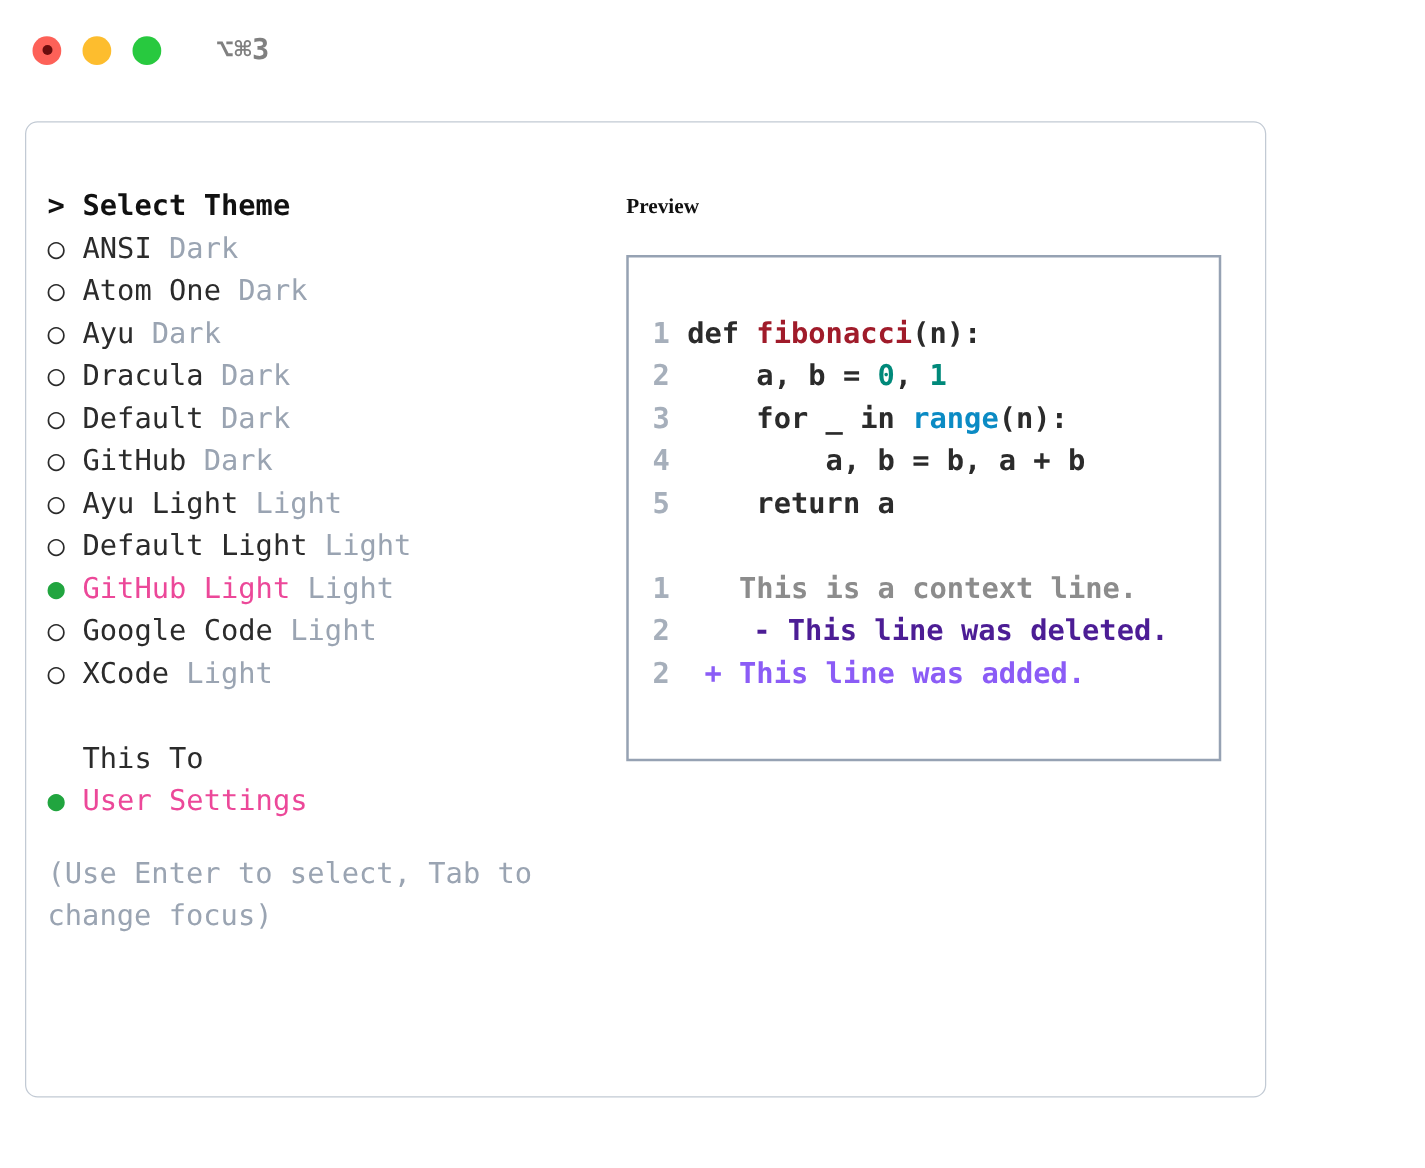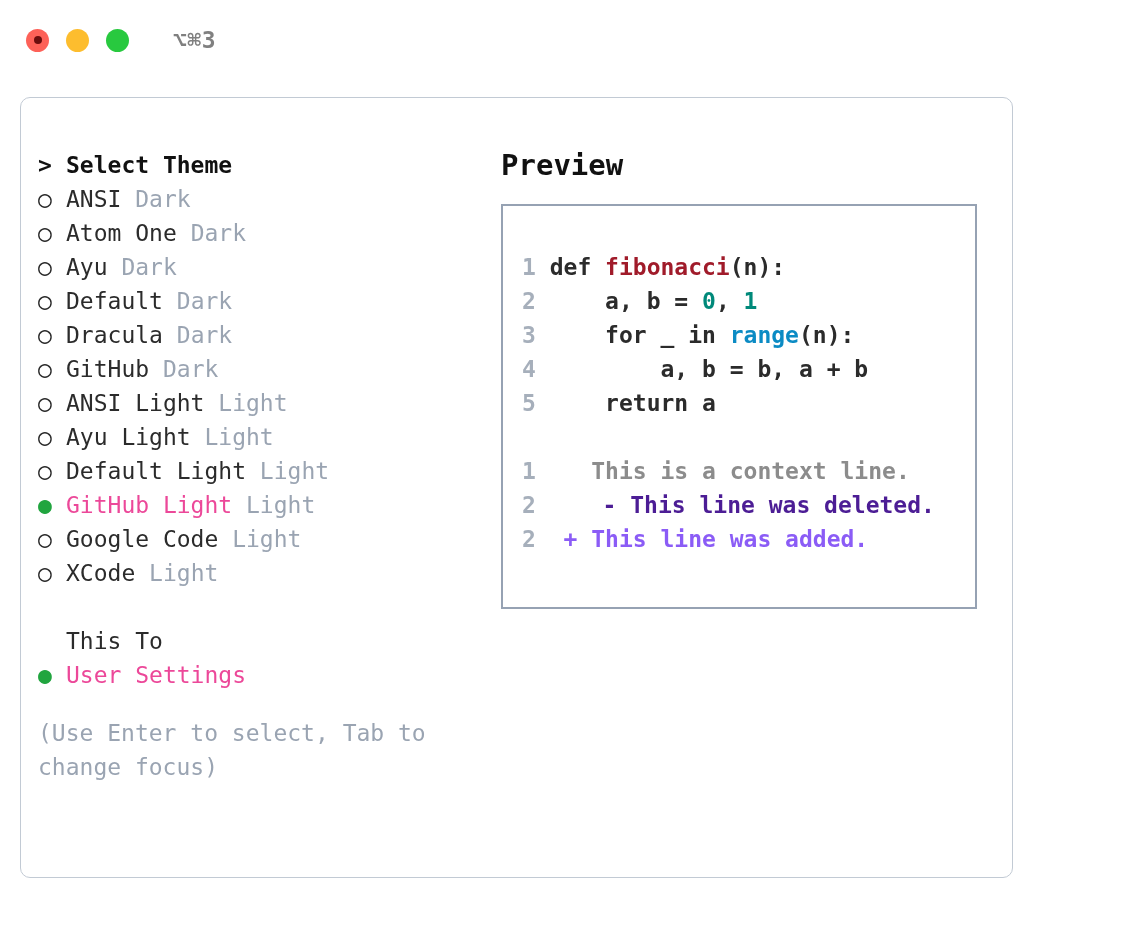--- a/index.html
+++ b/index.html
@@ -127,25 +127,26 @@
   }
 
   
   #right-pane {
     position: absolute;
     left: 480px;
     top: 50px;
     width: 490px;
   }
   #preview-title {
-    font-size: 29px;
+    font-size: 17px;
     font-weight: 700;
     color: #111111;
     line-height: 34px;
     white-space: pre;
+    font-family: Liberation Serif, serif;
   }
   #preview-box {
     margin-top: 22px;
     width: 476px;
     height: 405px;
     border: 2px solid #96a2b3;
     box-sizing: border-box;
     background: #ffffff;
     padding: 44px 0 0 19px;
     font-weight: bold;
@@ -186,24 +187,23 @@
     <div id="card-inner">
 
       <div id="left-pane">
 
         <div class="row row-header"><span class="marker">&gt;</span><span>Select Theme</span></div>
 
         <div id="theme-list">
             <div class="row"><span class="marker">○</span><span>ANSI</span><span class="tag"> Dark</span></div>
             <div class="row"><span class="marker">○</span><span>Atom One</span><span class="tag"> Dark</span></div>
             <div class="row"><span class="marker">○</span><span>Ayu</span><span class="tag"> Dark</span></div>
+            <div class="row"><span class="marker">○</span><span>Dracula</span><span class="tag"> Dark</span></div>
             <div class="row"><span class="marker">○</span><span>Default</span><span class="tag"> Dark</span></div>
-            <div class="row"><span class="marker">○</span><span>Dracula</span><span class="tag"> Dark</span></div>
             <div class="row"><span class="marker">○</span><span>GitHub</span><span class="tag"> Dark</span></div>
-            <div class="row"><span class="marker">○</span><span>ANSI Light</span><span class="tag"> Light</span></div>
             <div class="row"><span class="marker">○</span><span>Ayu Light</span><span class="tag"> Light</span></div>
             <div class="row"><span class="marker">○</span><span>Default Light</span><span class="tag"> Light</span></div>
             <div class="row"><span class="marker bullet-filled">●</span><span class="name-selected">GitHub Light</span><span class="tag"> Light</span></div>
             <div class="row"><span class="marker">○</span><span>Google Code</span><span class="tag"> Light</span></div>
             <div class="row"><span class="marker">○</span><span>XCode</span><span class="tag"> Light</span></div>
           </div>
 
         <div class="spacer-row"></div>
 
         <div class="row apply-heading"><span class="marker"> </span><span>This To</span></div>

